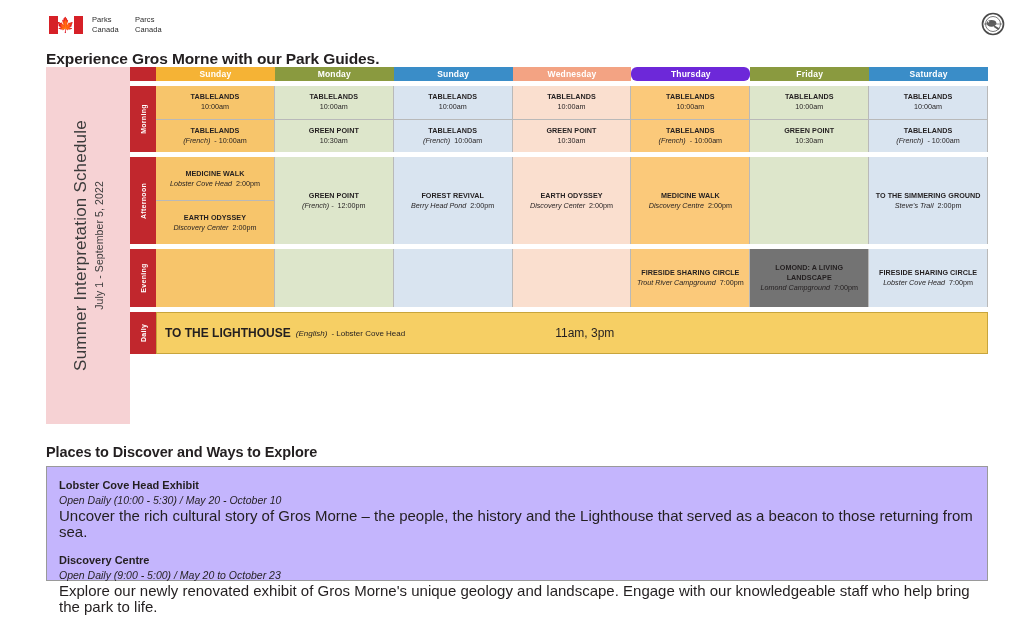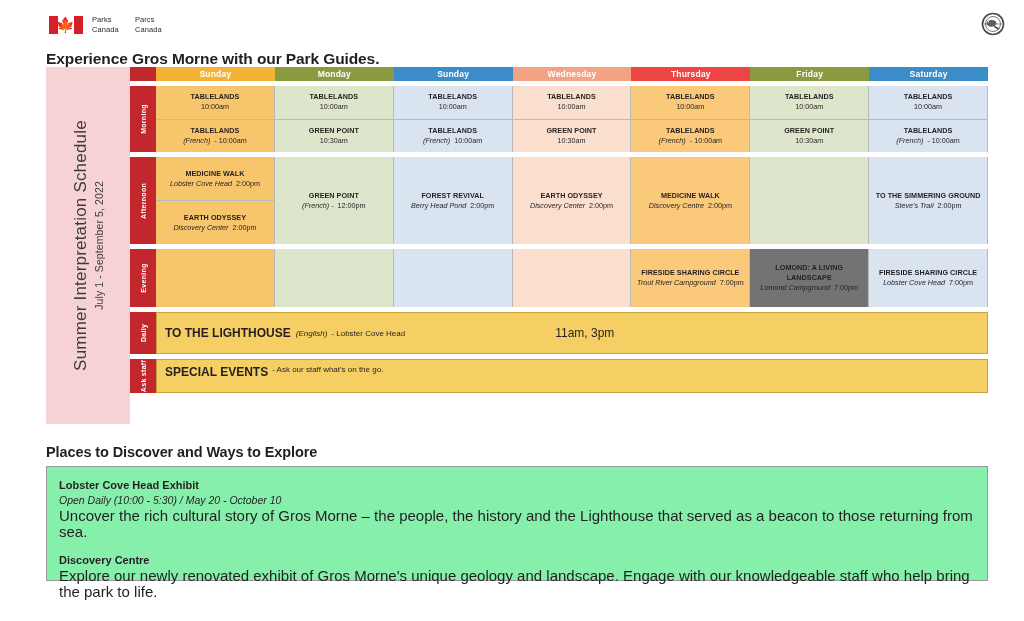--- a/index.html
+++ b/index.html
@@ -104,21 +104,21 @@
   .wb-txt{font-size:8px;color:#231f20;}
   .wb-time{font-size:12px;color:#231f20;margin-left:150px;}
 
   
   h2.sub{
     position:absolute;left:46px;top:444px;margin:0;
     font-size:14.5px;font-weight:bold;color:#231f20;letter-spacing:-.1px;
   }
   .panel{
     position:absolute;left:46px;top:466px;width:942px;height:115px;
-    background:#86efac;border:1px solid #9a9a9a;box-sizing:border-box;
+    background:#c4b5fd;border:1px solid #9a9a9a;box-sizing:border-box;
     padding:10px 12px;
   }
   .entry{margin-bottom:12px;}
   .entry:last-child{margin-bottom:0;}
   .e-title{font-size:11px;font-weight:bold;color:#231f20;line-height:16px;}
   .e-hours{font-size:10.5px;font-style:italic;color:#231f20;line-height:15px;}
   .e-desc{font-size:15px;color:#231f20;line-height:16px;}
 </style>
 </head>
 <body>
@@ -165,21 +165,21 @@
 
     <div class="grid">
 
       <div class="hdr-row">
         <div class="hdr-spacer"></div>
         <div id="dayheaders" style="flex:1 1 auto;display:flex;">
             <div class="hdr-cell" style="background: rgb(245, 179, 53);">Sunday</div>
             <div class="hdr-cell" style="background: rgb(138, 154, 63);">Monday</div>
             <div class="hdr-cell" style="background: rgb(58, 141, 200);">Sunday</div>
             <div class="hdr-cell" style="background: rgb(243, 163, 131);">Wednesday</div>
-            <div class="hdr-cell" style="background: #ef4444;">Thursday</div>
+            <div class="hdr-cell" style="background: #6d28d9; border-radius: 6px;">Thursday</div>
             <div class="hdr-cell" style="background: rgb(138, 154, 63); text-align: right;">Friday</div>
             <div class="hdr-cell" style="background: rgb(58, 141, 200);">Saturday</div>
           </div>
       </div>
 
       <div class="gap"></div>
 
       <div class="band morning">
         <div class="rowlab">
           <span>Morning</span>
@@ -360,40 +360,32 @@
         <div class="bar">
           <span class="wb-name">TO THE LIGHTHOUSE</span>
           <span class="wb-it" style="margin-left:5px">(English)</span>
           <span class="wb-txt" style="margin-left:4px">- Lobster Cove Head</span>
           <span class="wb-time">11am, 3pm</span>
         </div>
       </div>
 
       <div class="gap"></div>
 
-      <div class="band wide ask">
-        <div class="rowlab">
-          <span>Ask staff</span>
-        </div>
-        <div class="bar" style="align-items:flex-start;padding-top:5px">
-          <span class="wb-name">SPECIAL EVENTS</span>
-          <span class="wb-txt" style="margin-left:4px">- Ask our staff what's on the go.</span>
-        </div>
-      </div>
     </div>
   </div>
 
   <h2 class="sub">Places to Discover and Ways to Explore</h2>
   <div class="panel">
     <div id="places-list">
         <div class="entry">
           <div class="e-title">Lobster Cove Head Exhibit</div>
           <div class="e-hours">Open Daily (10:00 - 5:30) / May 20 - October 10</div>
           <div class="e-desc">Uncover the rich cultural story of Gros Morne – the people, the history and the Lighthouse that served as a beacon to those returning from sea.</div>
         </div>
         <div class="entry">
           <div class="e-title">Discovery Centre</div>
+          <div class="e-hours">Open Daily (9:00 - 5:00) / May 20 to October 23</div>
           <div class="e-desc">Explore our newly renovated exhibit of Gros Morne's unique geology and landscape. Engage with our knowledgeable staff who help bring the park to life.</div>
         </div>
       </div>
   </div>
 
 </div>
 
 </body></html>

